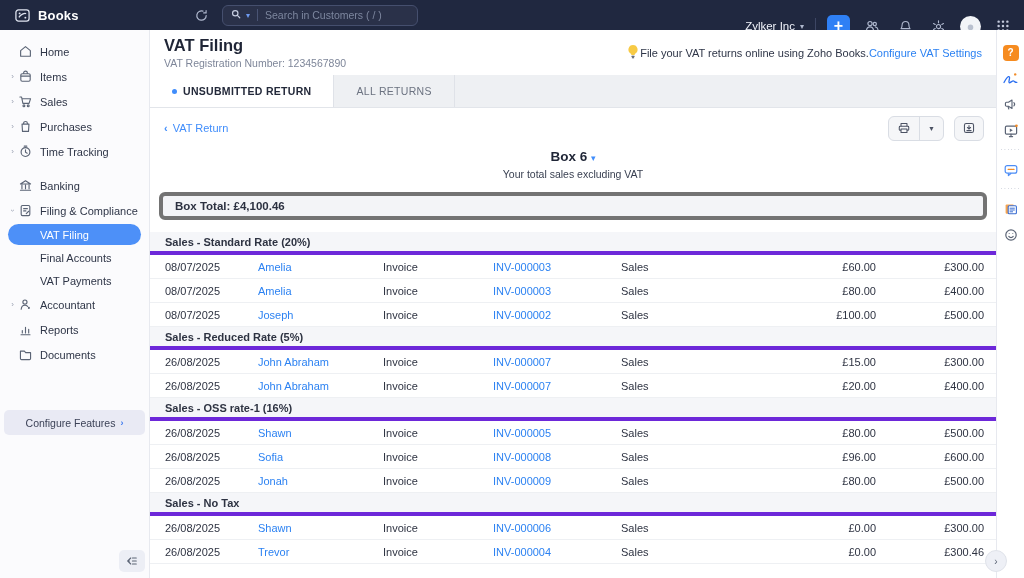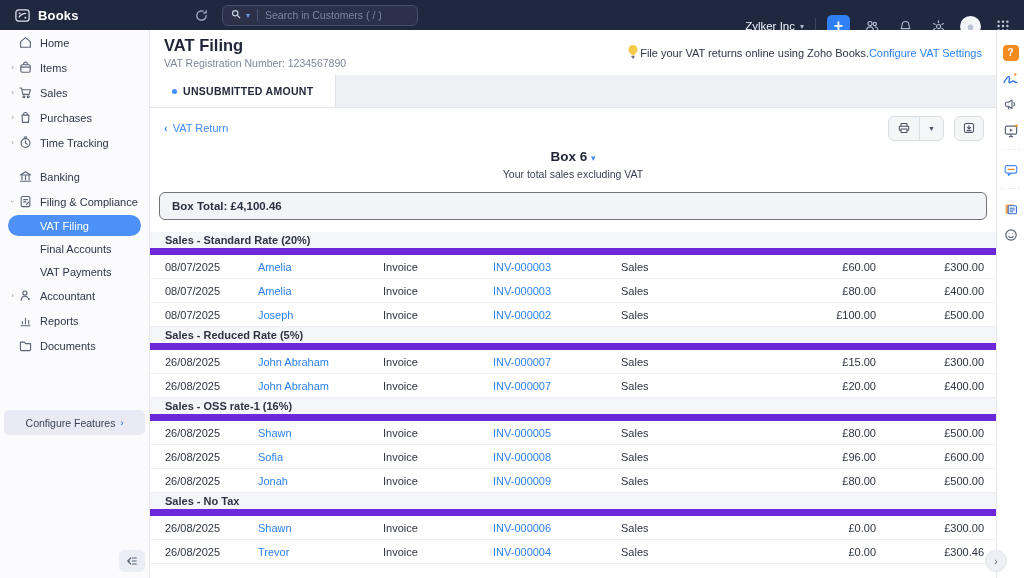--- a/index.html
+++ b/index.html
@@ -29,21 +29,21 @@
   .plus-btn { width:23px; height:23px; background:#2f80f5; border-radius:5px; color:#fff; font-size:16px;
     display:flex; align-items:center; justify-content:center; cursor:pointer; font-weight:bold; line-height:1; }
   .avatar { width:21px; height:21px; border-radius:50%; background:#f2f4f8; display:flex; align-items:flex-end;
     justify-content:center; overflow:hidden; cursor:pointer; }
 
   
   .app { display:flex; height:548px; }
 
   
   .sidebar { width:150px; background:#fbfbfd; border-right:1px solid #e7e9ef; position:relative; flex-shrink:0; }
-  .nav { }
+  .nav { padding-top:9px; }
   .nav-item { height:25px; display:flex; align-items:center; padding-left:8px; cursor:pointer; color:#2e3547; }
   .nav-item .chev { width:9px; font-size:8px; color:#9aa1b2; flex-shrink:0; text-align:center; }
   .nav-item .icn { width:15px; height:15px; margin:0 7px 0 1px; color:#5b6475; flex-shrink:0; }
   .nav-item .lbl { font-size:11px; }
   .nav-gap { height:9px; }
   .sub-item { height:23px; display:flex; align-items:center; padding-left:40px; font-size:11px; color:#2e3547; cursor:pointer; }
   .sub-item.active { background:#4d90f8; color:#fff; border-radius:14px; margin:1px 8px; padding-left:32px; height:21px; }
   .configure-btn { position:absolute; top:380px; left:4px; right:4px; height:25px; background:#e9eaf4;
     border-radius:5px; display:flex; align-items:center; justify-content:center; gap:5px; font-size:10.5px;
     color:#3c4257; cursor:pointer; }
@@ -77,30 +77,30 @@
     cursor:pointer; color:#4b5263; }
   .btn-group .seg + .seg { border-left:1px solid #d9dde4; }
   .btn-group .caret { font-size:7px; color:#4b5263; }
   .sq-btn { width:30px; height:25px; background:#f5f6f8; border:1px solid #d9dde4; border-radius:6px;
     display:flex; align-items:center; justify-content:center; cursor:pointer; color:#4b5263; }
 
   .box-head { text-align:center; margin-top:1px; }
   .box-title { font-size:13.5px; font-weight:bold; color:#1f2536; cursor:pointer; }
   .box-title .chev { color:#408dfb; font-size:9px; }
   .box-desc { font-size:10.5px; color:#3a4152; margin-top:3px; }
-  .box-total { margin:12px 9px 0 9px; height:28px; background:#f3f4f7; border:1px solid #737373;
+  .box-total { margin:12px 9px 0 9px; height:28px; background:#f3f4f7; border:4px solid #737373;
     border-radius:6px; display:flex; align-items:center; padding-left:12px;
     font-size:11.5px; font-weight:bold; color:#2b3040; }
 
   
   .table { margin-top:12px; }
   .trow { display:flex; align-items:center; }
   .thead { height:22px; background:#f7f8fa; border-top:1px solid #e9ebf0; border-bottom:1px solid #e9ebf0; }
   .thead .cell { font-size:9.5px; color:#8d95a5; letter-spacing:.4px; }
-  .trow.section { height:23px; background:#f5f6f9; border-bottom:7px solid #6d28d9; }
+  .trow.section { height:23px; background:#f5f6f9; border-bottom:4px solid #6d28d9; }
   .section-title { font-size:11px; font-weight:bold; color:#23293a; }
   .trow.data { height:24px; background:#fff; border-bottom:1px solid #eef0f3; }
   .cell { flex-shrink:0; font-size:11px; color:#2e3342; white-space:nowrap; overflow:hidden; }
   .c-date { width:108px; padding-left:15px; }
   .c-contact { width:125px; }
   .c-type { width:110px; }
   .c-txn { width:128px; }
   .c-account { flex:1; min-width:0; }
   .c-vat { width:150px; text-align:right; }
   .c-net { width:120px; text-align:right; padding-right:12px; }
@@ -346,21 +346,24 @@
               <rect x="5.8" y="13.3" width="2.4" height="1" rx=".5" fill="#3a4152"></rect>
             </svg>
         </span>
         <span class="tip-text">File your VAT returns online using Zoho Books.</span>
         <span class="tip-link">Configure VAT Settings</span>
       </div>
     </div>
     <div class="tabs">
       <div class="tab active">
         <span class="dot"></span>
-        <span>UNSUBMITTED AMOUNT</span>
+        <span>UNSUBMITTED RETURN</span>
+      </div>
+      <div class="tab">
+        <span>ALL RETURNS</span>
       </div>
     </div>
 
     <div class="content">
       <div class="toolbar-row">
         <div class="back-link">
           <span class="chev">‹</span>
           <span>VAT Return</span>
         </div>
         <div class="toolbar-btns">

